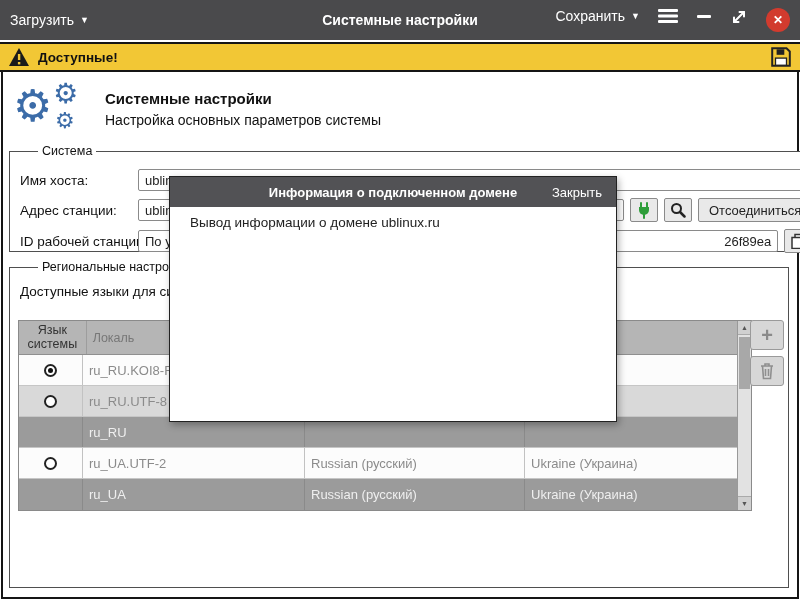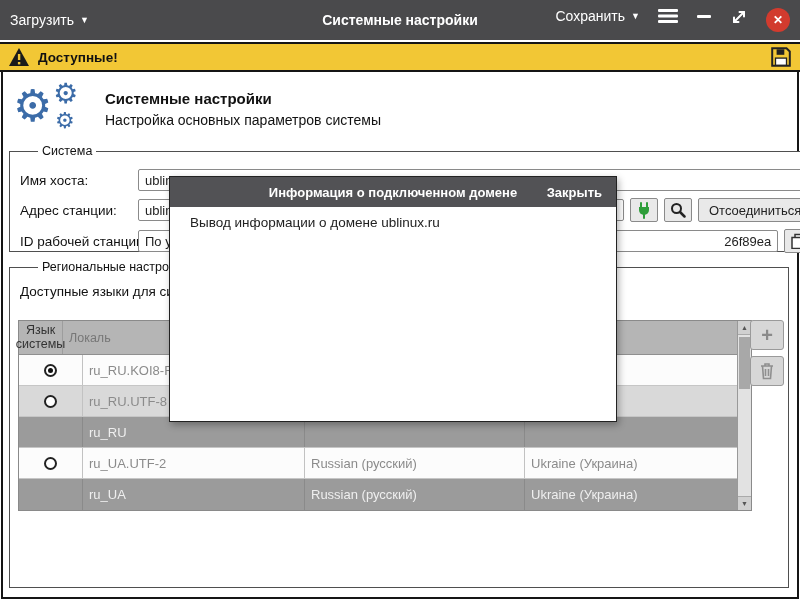--- a/index.html
+++ b/index.html
@@ -46,21 +46,21 @@
   .sq-btn{width:28px;height:24px;border:1px solid #8a8a8a;border-radius:2px;background:#e9e9e9;display:flex;align-items:center;justify-content:center;flex:0 0 auto}
   .disconnect{height:24px;border:1px solid #8a8a8a;border-radius:2px;background:#e9e9e9;font-size:13px;padding:0 10px;font-family:inherit;color:#222;flex:0 0 auto}
   .in-station{flex:1;display:flex;align-items:center;justify-content:space-between;height:22px;border:1px solid #8a8a8a;border-radius:2px;background:#fff;padding:0 6px;font-size:13px;color:#222;overflow:hidden}
 
   
   .avail{font-size:13.5px;color:#111;margin-top:6px}
   .tblwrap{position:absolute;left:8px;top:46px;width:734px;border:1px solid #8a8a8a;display:flex;background:#fff}
   .tcols{width:718px}
   .thead{display:flex;background:#b5b5b5;height:34px;border-bottom:1px solid #8f8f8f}
   .th{display:flex;align-items:center;padding:0 6px;font-size:12.5px;color:#777;border-right:1px solid #9d9d9d}
-  .th.c1{width:44px;justify-content:center;text-align:center;color:#333;line-height:1.05}
+  .th.c1{width:68px;justify-content:center;text-align:center;color:#333;line-height:1.05}
   .th.c2{width:222px}.th.c3{width:220px}.th.c4{width:212px;border-right:none}
   .trow{display:flex;height:31px;border-bottom:1px solid #c6c6c6}
   .trow:last-child{border-bottom:none}
   .td{display:flex;align-items:center;padding:0 6px;font-size:13px;color:#8b8b8b;border-right:1px solid #c2c2c2;overflow:hidden;white-space:nowrap}
   .td.c1{width:64px;justify-content:center}
   .td.c2{width:222px}.td.c3{width:220px}.td.c4{width:212px;border-right:none}
   .trow.light{background:#fcfcfc}
   .trow.alt{background:#d9d9d9}
   .trow.dark{background:#9b9b9b}
   .trow.dark .td{color:#efefef;border-right-color:#8a8a8a}
@@ -70,21 +70,21 @@
   .vs-btn{height:14px;display:flex;align-items:center;justify-content:center;font-size:7px;color:#555;background:#d0d0d0;border-bottom:1px solid #aaa;line-height:1}
   .vs-btn.bottom{margin-top:auto;border-top:1px solid #aaa;border-bottom:none}
   .vs-thumb{height:52px;background:#a8a8a8;margin:2px 1px}
   .side-btns{position:absolute;right:4px;top:46px;display:flex;flex-direction:column;gap:6px}
   .side-btn{width:34px;height:30px;border:1px solid #9a9a9a;background:#d7d7d7;border-radius:3px;display:flex;align-items:center;justify-content:center;color:#8a8a8a;font-size:20px;font-weight:bold}
 
   
   .modal{position:absolute;left:166px;top:104px;width:448px;height:246px;background:#fff;border:1px solid #222;z-index:60;box-shadow:2px 3px 7px rgba(0,0,0,0.3)}
   .modal-bar{position:relative;height:30px;background:#525255;display:flex;align-items:center}
   .modal-title{position:absolute;left:0;right:0;text-align:center;color:#fff;font-size:13px;font-weight:bold;pointer-events:none}
-  .modal-close{margin-left:auto;color:#fff;font-size:13px;font-weight:bold;padding:0 14px;position:relative;z-index:2}
+  .modal-close{margin-left:auto;color:#fff;font-size:13px;font-weight:normal;padding:0 14px;position:relative;z-index:2}
   .modal-body{padding:8px 20px;font-size:13.5px;color:#222}
 </style>
 </head>
 <body>
 
 <div class="screen">
 
   <div class="topbar">
     <div class="tb-btn">
       <span>Загрузить</span>

